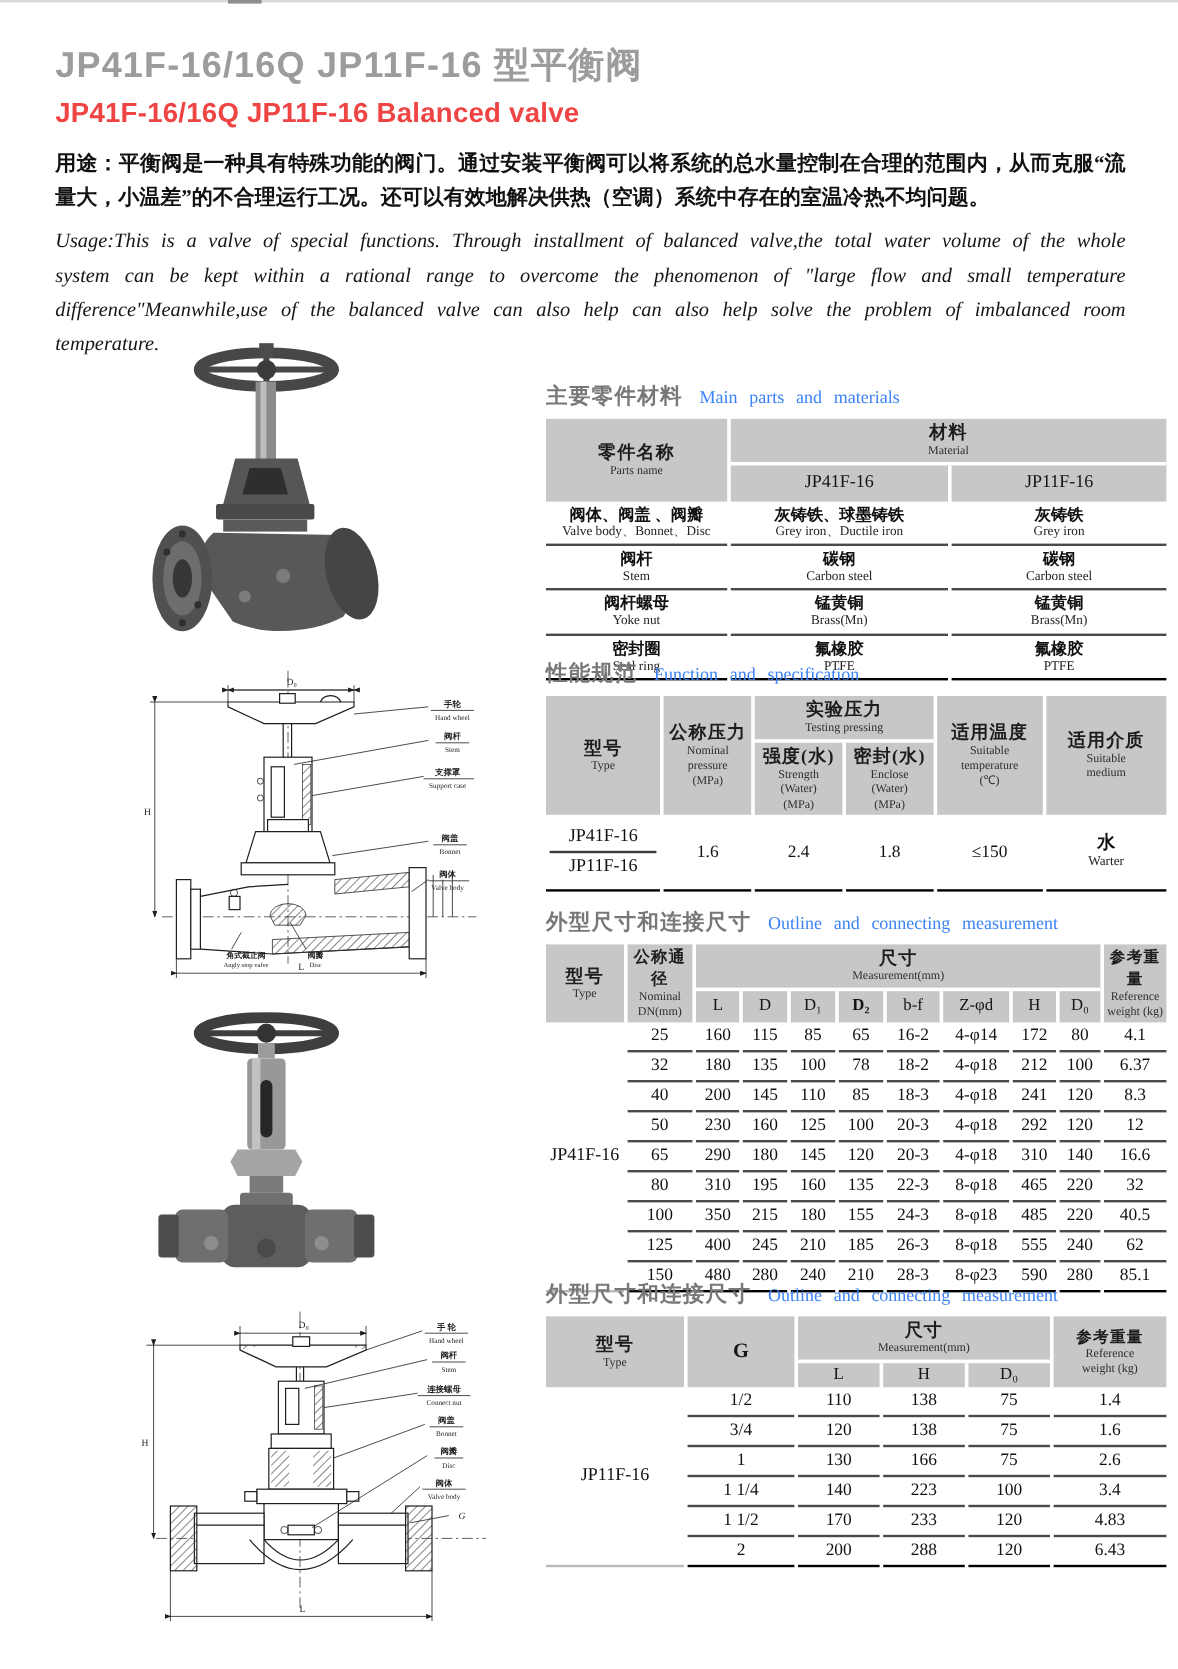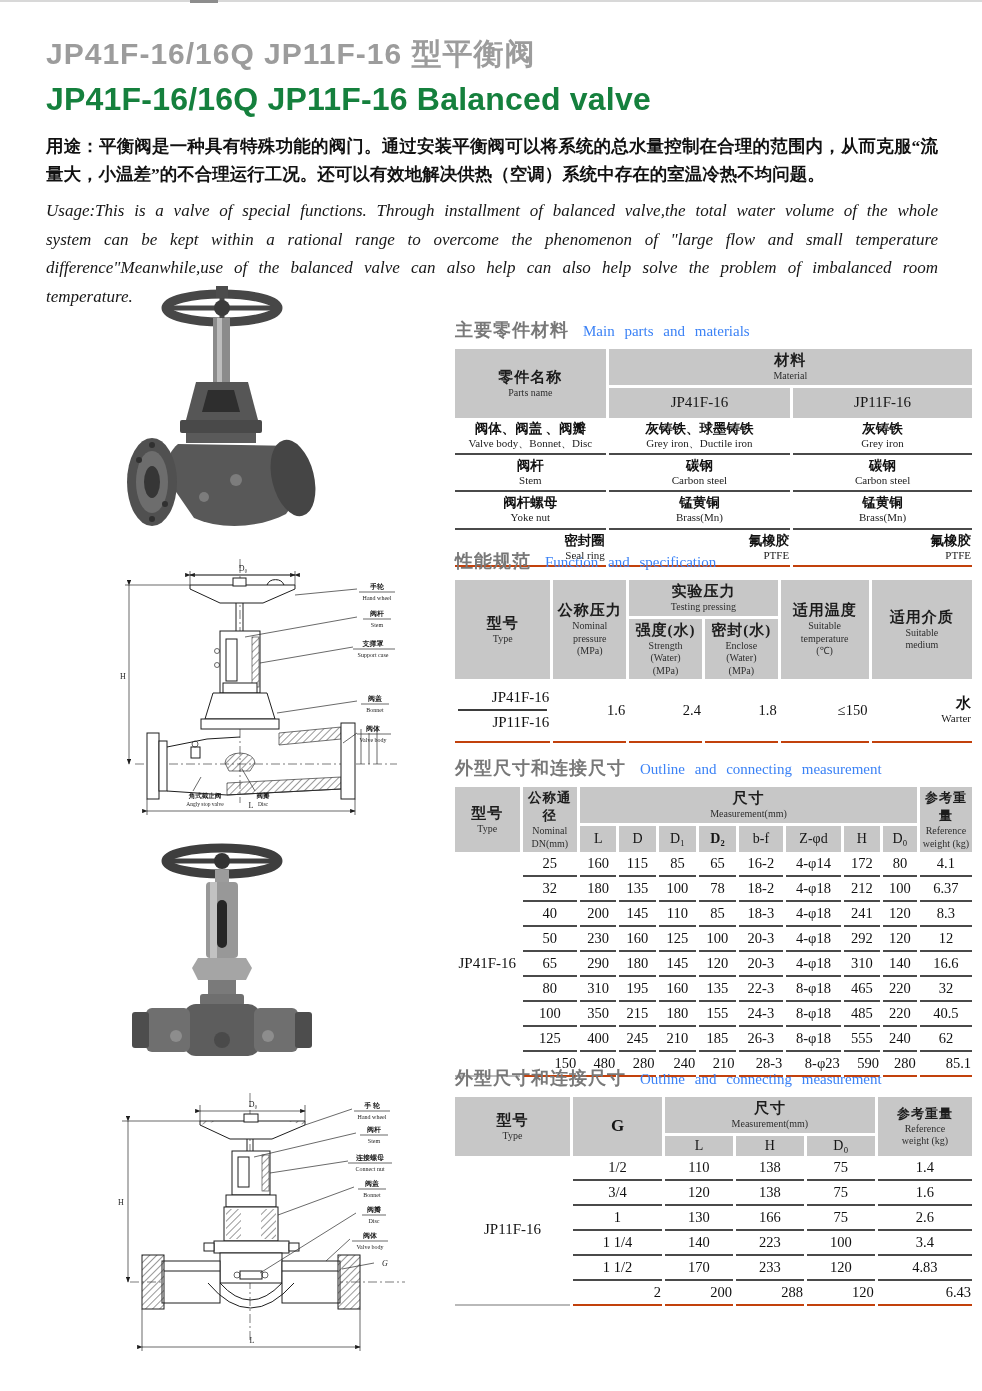--- a/index.html
+++ b/index.html
@@ -8,40 +8,40 @@
   .pre{white-space:pre-line;}
 
   
   .top-rule{position:absolute;top:0;left:0;width:982px;height:2px;background:#d8d8d8;}
   .top-rule-dark{position:absolute;top:0;left:190px;width:28px;height:3px;background:#8d8d8d;}
 
   
   .head-block{position:absolute;left:46px;top:34px;width:892px;}
   .title-cn{font-family:"Liberation Sans",sans-serif;font-size:30px;font-weight:600;
             color:#9c9c9c;letter-spacing:1px;margin:0 0 6px 0;}
-  .title-en{font-family:"Liberation Sans",sans-serif;font-size:32px;font-weight:700;
-            color:#15803d;margin:0 0 14px 0;letter-spacing:.2px;}
+  .title-en{font-family:"Liberation Sans",sans-serif;font-size:23px;font-weight:700;
+            color:#ef4444;margin:0 0 14px 0;letter-spacing:.2px;}
   .para-cn{font-size:17.5px;line-height:1.62;text-align:justify;margin:0 0 8px 0;
            font-weight:600;color:#111;}
   .para-en{font-size:17px;line-height:1.7;text-align:justify;margin:0;word-spacing:3px;color:#161616;font-style:italic;}
 
   
   .section{position:absolute;left:455px;width:523px;}
   .sec-head{margin-bottom:7px;white-space:nowrap;}
   .sec-head .cn{font-family:"Liberation Sans",sans-serif;font-size:18px;font-weight:700;color:#787878;letter-spacing:1px;}
   .sec-head .en{font-size:15px;color:#3b82f6;margin-left:14px;word-spacing:6px;}
 
   
   table{border-collapse:separate;border-spacing:3px 0;width:100%;table-layout:fixed;margin-left:-3px;}
   th{background:#c7c7c7;vertical-align:middle;text-align:center;padding:2px 1px;font-weight:700;}
   th .cnl{display:block;font-size:15px;font-weight:700;color:#1c1c1c;letter-spacing:1px;}
   th .enl{display:block;font-size:10px;font-weight:400;color:#2e2e2e;line-height:1.25;}
   td{text-align:center;vertical-align:middle;padding:3px 1px;font-size:14.5px;color:#111;}
   tbody td{border-bottom:2px solid #4a4a4a;}
-  tbody tr:last-child td{border-bottom:2px solid #c2410c;text-align:right;}
+  tbody tr:last-child td{border-bottom:2px solid #000000;}
   td .c1{display:block;font-size:13.5px;font-weight:700;line-height:1.2;}
   td .c2{display:block;font-size:11px;line-height:1.2;color:#222;}
   .type-cell{border-bottom:2px solid #b9b9b9 !important;font-size:15px;}
   .white-gap{border-bottom:3px solid #ffffff !important;}
   .type-stack div{font-size:15px;padding:3px 0;}
   .type-stack .divider{border-top:2px solid #3d3d3d;padding:0;margin:0 2px;}
 
   
   .fig{position:absolute;}
   svg text{font-family:"Liberation Serif",serif;fill:#1e1e1e;}

